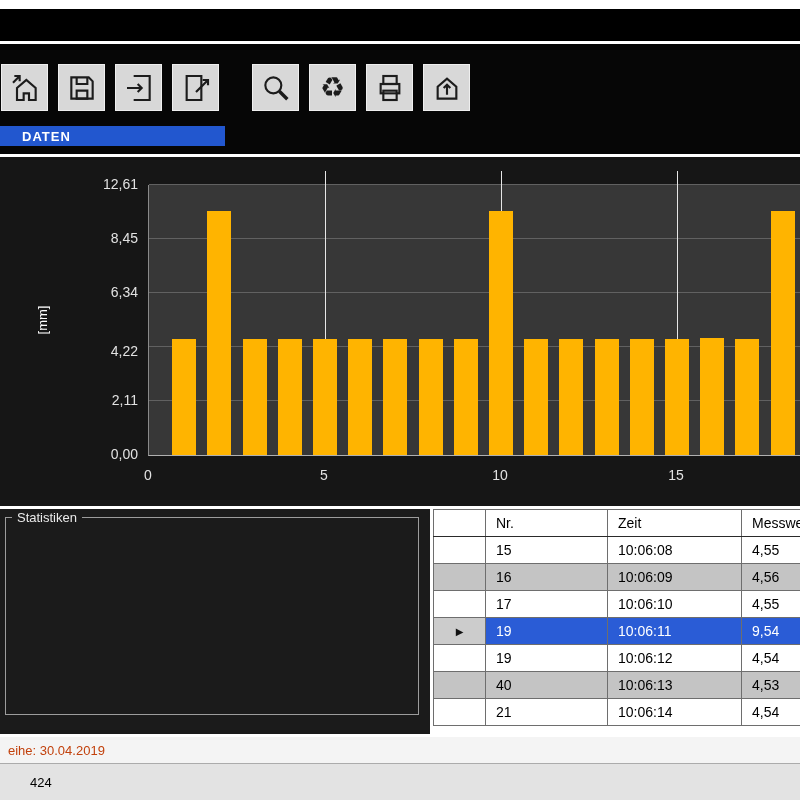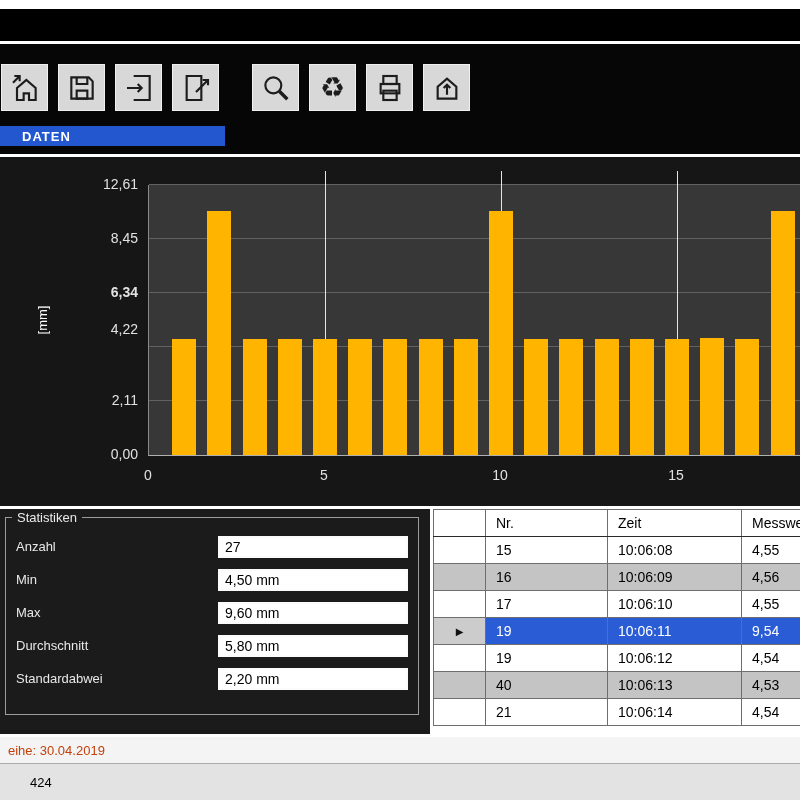--- a/index.html
+++ b/index.html
@@ -154,58 +154,36 @@
         <div class="bar" style="left: 410.4px; height: 116.335px; background: rgb(255, 180, 0);"></div>
         <div class="bar" style="left: 445.6px; height: 116.335px; background: rgb(255, 180, 0);"></div>
         <div class="bar" style="left: 480.8px; height: 116.335px; background: rgb(255, 180, 0);"></div>
         <div class="bar" style="left: 516px; height: 116.335px; background: rgb(255, 180, 0);"></div>
         <div class="bar" style="left: 551.2px; height: 116.591px; background: rgb(255, 180, 0);"></div>
         <div class="bar" style="left: 586.4px; height: 116.335px; background: rgb(255, 180, 0);"></div>
         <div class="bar" style="left: 621.6px; height: 243.92px; background: rgb(255, 180, 0);"></div>
       </div>
   <span class="ytick" style="top: 289px;">0,00</span>
       <span class="ytick" style="top: 235.051px;">2,11</span>
-      <span class="ytick" style="top: 164px;">4,22</span>
-      <span class="ytick" style="top: 126.898px; font-weight: bold;">6,34</span>
+      <span class="ytick" style="top: 186px;">4,22</span>
+      <span class="ytick" style="top: 126.898px;">6,34</span>
       <span class="ytick" style="top: 72.9489px;">8,45</span>
       <span class="ytick" style="top: 19px;">12,61</span>
       <span class="xtick" style="left: 148px;">0</span>
       <span class="xtick" style="left: 324px;">5</span>
       <span class="xtick" style="left: 500px;">10</span>
       <span class="xtick" style="left: 676px;">15</span>
     </div>
 
   <div class="sep"></div>
 
   <div class="bottom">
     <div class="stats-panel">
       <div class="groupbox">
         <span class="groupbox-title">Statistiken</span>
-        <div class="stat-rows">
-          <div class="stat-row">
-            <label>Anzahl</label>
-            <input type="text" readonly="" value="27" style="">
-          </div>
-          <div class="stat-row">
-            <label>Min</label>
-            <input type="text" readonly="" value="4,50 mm" style="">
-          </div>
-          <div class="stat-row">
-            <label>Max</label>
-            <input type="text" readonly="" value="9,60 mm" style="">
-          </div>
-          <div class="stat-row">
-            <label>Durchschnitt</label>
-            <input type="text" readonly="" value="5,80 mm" style="">
-          </div>
-          <div class="stat-row">
-            <label>Standardabwei</label>
-            <input type="text" readonly="" value="2,20 mm" style="">
-          </div>
-        </div>
       </div>
     </div>
 
     <div class="table-area">
       <table>
         <colgroup>
           <col style="width:52px">
             <col style="width:122px">
             <col style="width:134px">
             <col style="width:144px">

